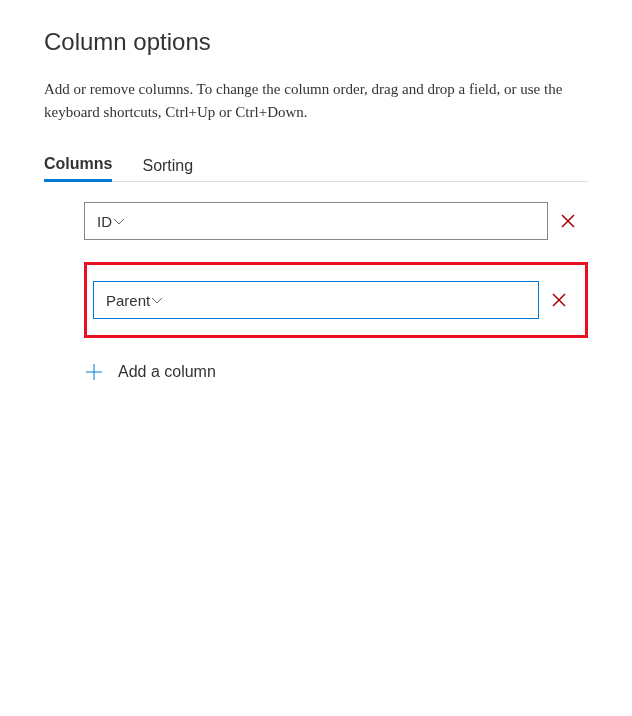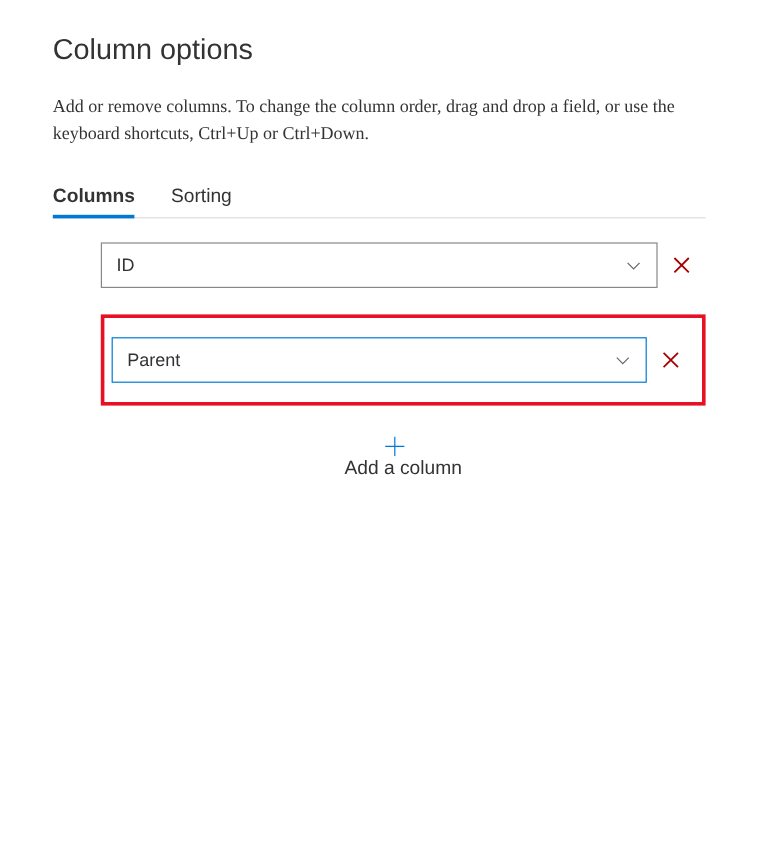--- a/index.html
+++ b/index.html
@@ -25,20 +25,21 @@
       color: #333;
       line-height: 1.5;
       margin-bottom: 32px;
       font-family: Liberation Serif, serif;
     }
     .tabs {
       display: flex;
       gap: 30px;
       border-bottom: 1px solid #ddd;
       margin-bottom: 20px;
+      align-items: flex-end;
     }
     .tab {
       padding-bottom: 6px;
       font-size: 16px;
       cursor: pointer;
       color: #333;
     }
     .tab.active {
       font-weight: 600;
       border-bottom: 3px solid #0078d4;
@@ -49,21 +50,20 @@
     }
     .column-row {
       display: flex;
       align-items: center;
       margin-bottom: 22px;
     }
     .column-select {
       flex: 1;
       display: flex;
       align-items: center;
-      justify-content: space-between;
       border: 1px solid #888;
       padding: 8px 12px;
       height: 38px;
       background: #fff;
     }
     .column-select.highlighted {
       border: 1px solid #0078d4;
     }
     .column-value {
       font-size: 15px;
@@ -88,21 +88,20 @@
     }
     .highlight-box .column-row {
       margin-bottom: 0;
     }
     .add-row {
       display: flex;
       align-items: center;
       padding-left: 0;
       cursor: pointer;
       margin-top: 24px;
-      flex-direction: column;
     }
     .plus-icon {
       color: #0078d4;
       font-size: 22px;
       font-weight: 300;
       margin-right: 14px;
     }
     .add-label {
       font-size: 16px;
       color: #333;

